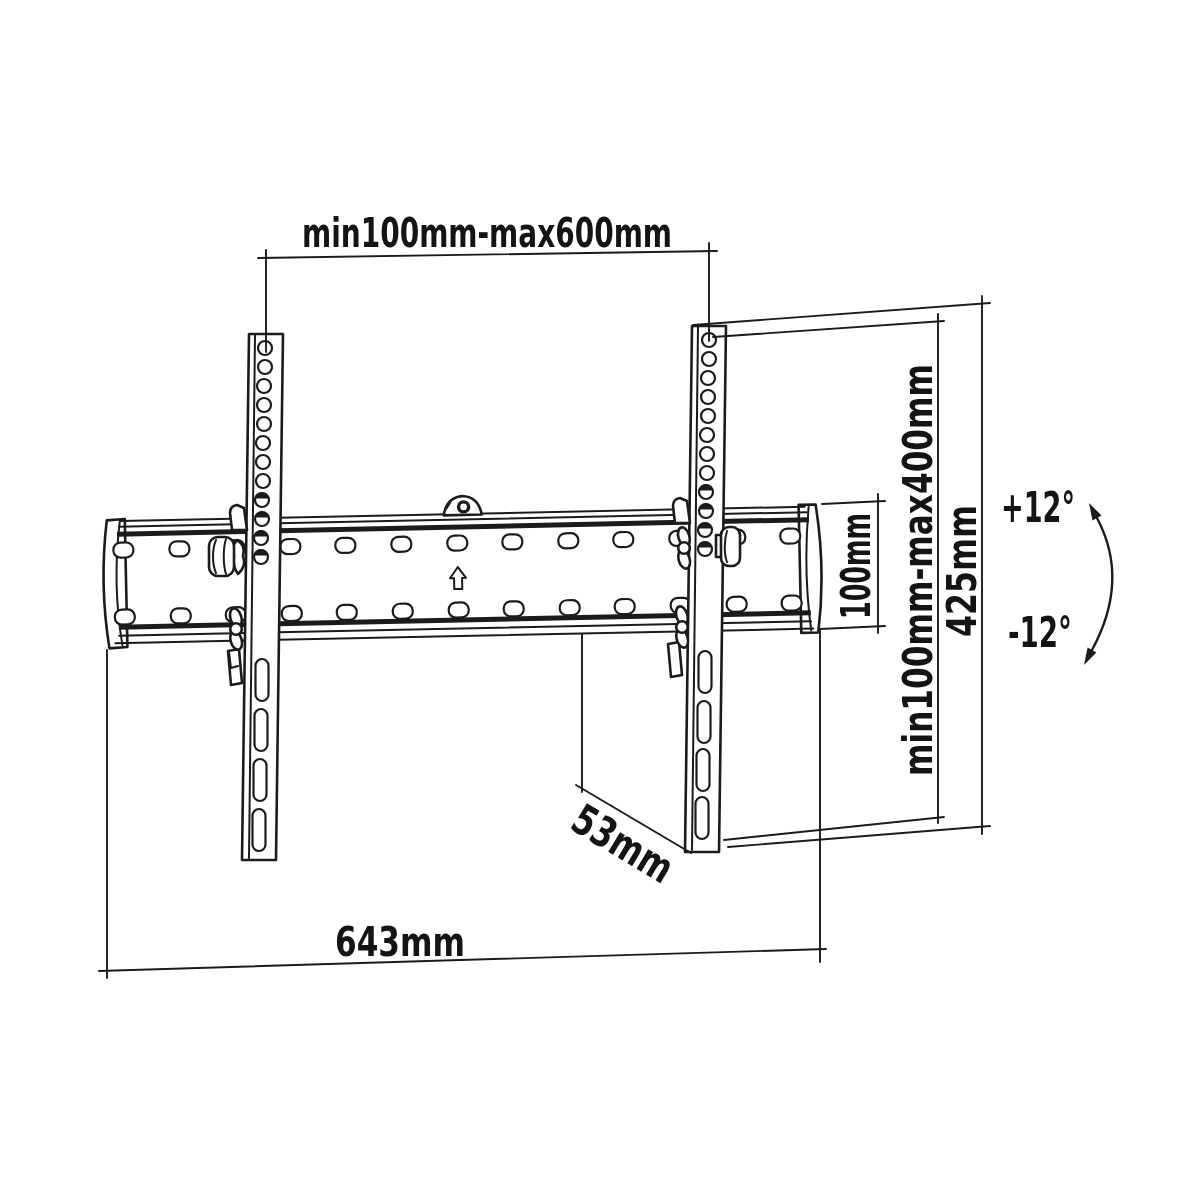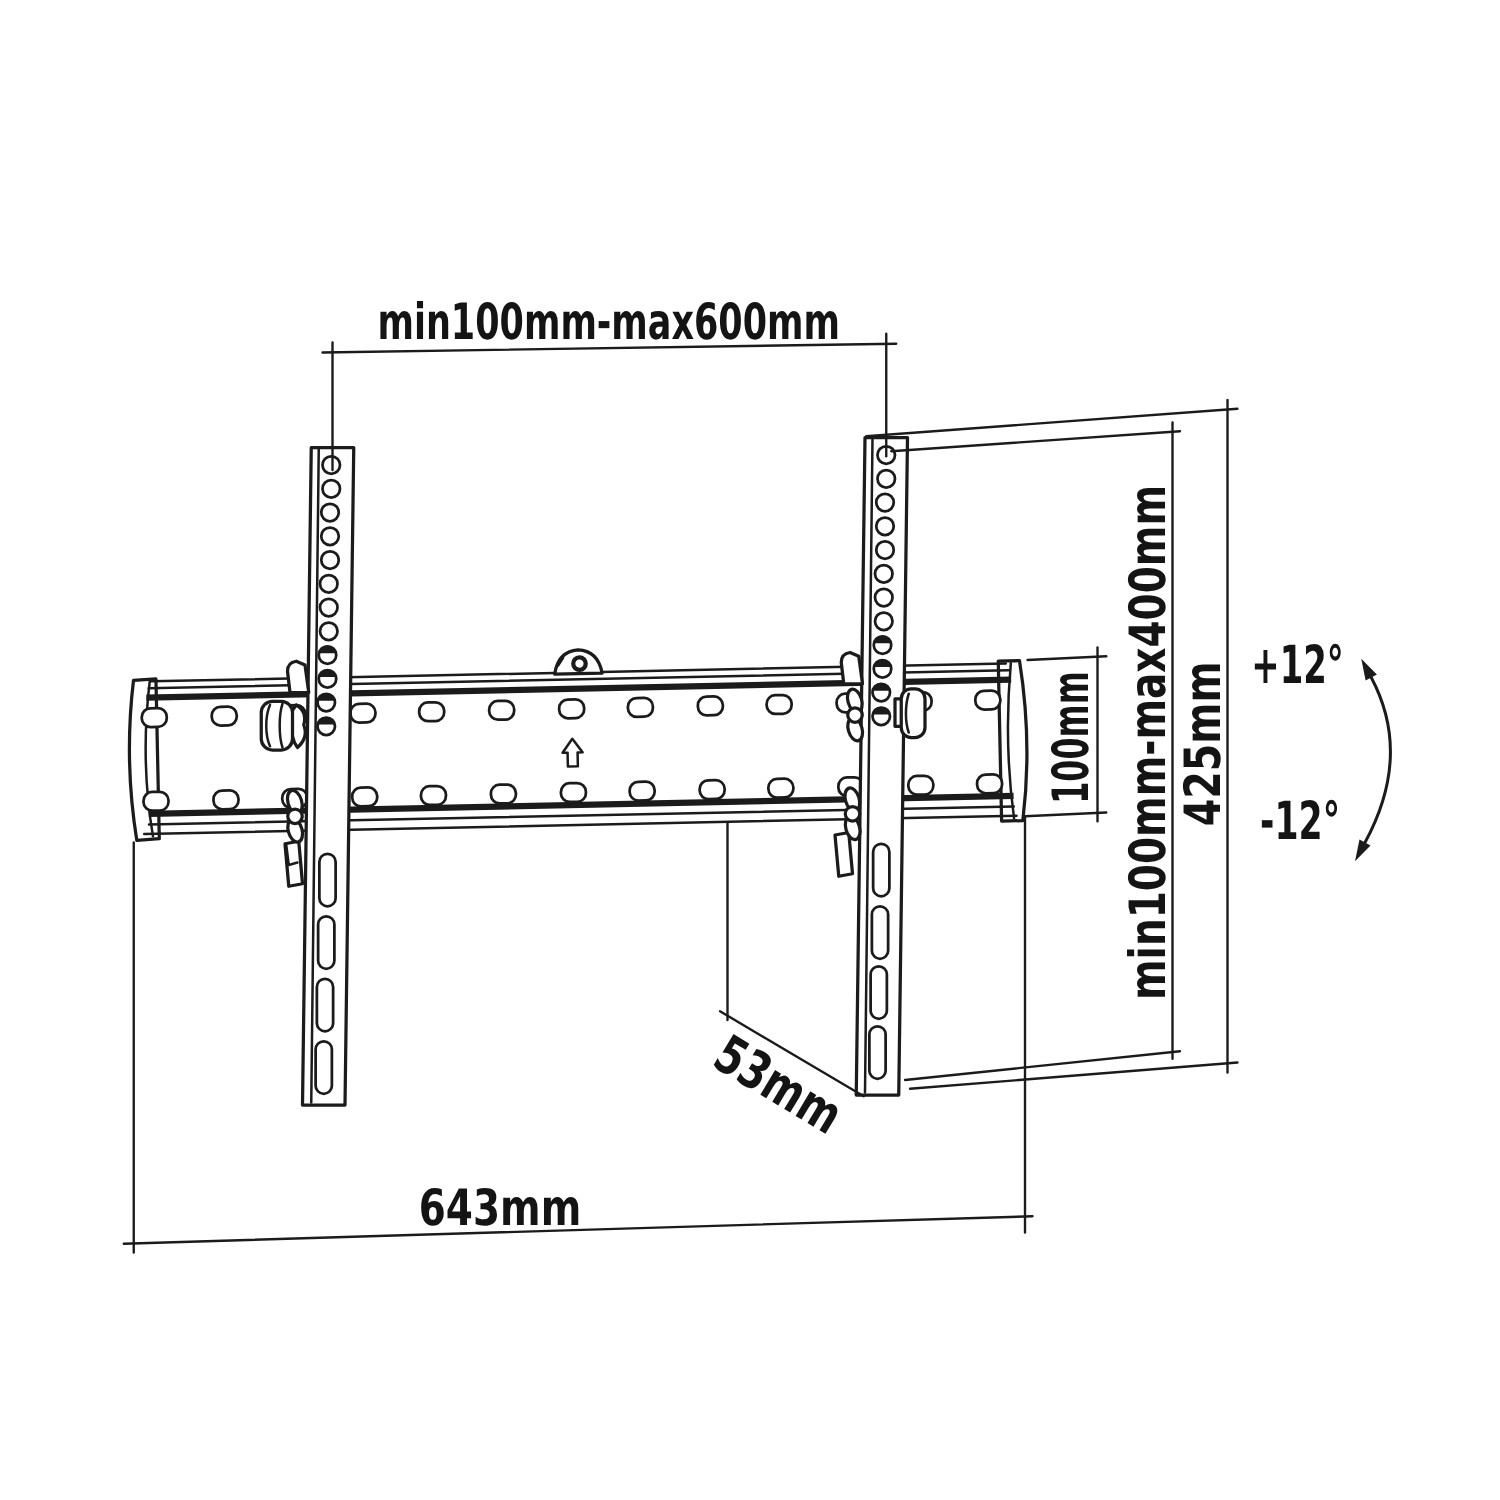--- a/index.html
+++ b/index.html
@@ -1,17 +1,17 @@
 <!DOCTYPE html>
 <html><head>
 <meta charset="utf-8">
 <style>
   html,body{margin:0;padding:0;background:#ffffff;}
   .canvas{position:relative;width:1200px;height:1088px;background:#a16207;overflow:hidden;
-          font-family:"DejaVu Sans", sans-serif;margin-top:24px;}
+          font-family:"DejaVu Sans", sans-serif;}
   svg text{font-family:"DejaVu Sans", sans-serif;font-weight:700;fill:#141414;}
   .outline{fill:#ffffff;stroke:#1b1b1b;stroke-width:2.6;stroke-linejoin:round;}
   .thin{fill:none;stroke:#1b1b1b;stroke-width:2;stroke-linejoin:round;stroke-linecap:round;}
   .thick{fill:none;stroke:#1b1b1b;stroke-width:5;}
   .dim{fill:none;stroke:#1b1b1b;stroke-width:1.9;stroke-linecap:round;}
   .hole{fill:#ffffff;stroke:#1b1b1b;stroke-width:2.2;}
   .shade{fill:#1b1b1b;stroke:none;}
   .arrowhead{fill:#1b1b1b;stroke:none;}
 </style>
 </head>

